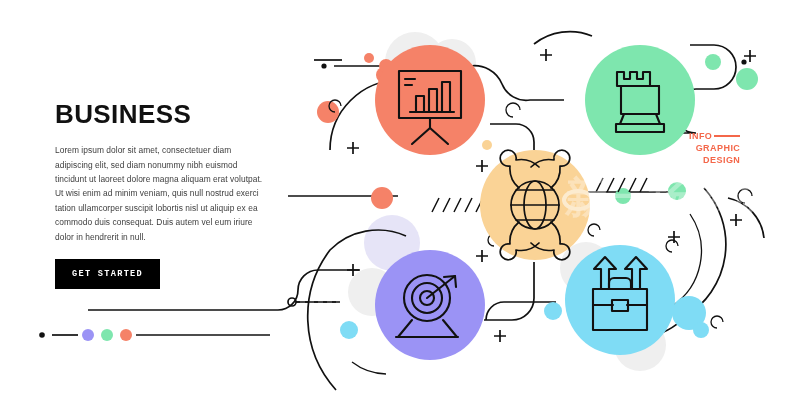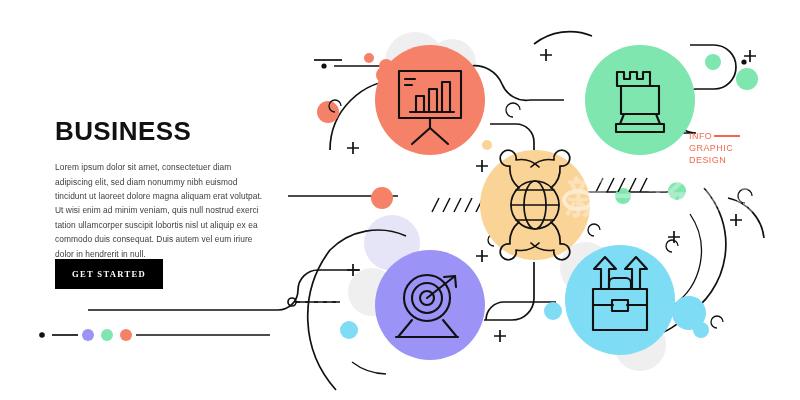--- a/index.html
+++ b/index.html
@@ -3,43 +3,43 @@
 <meta charset="utf-8">
 <style>
   html,body{margin:0;padding:0;}
   body{
     width:800px;height:400px;overflow:hidden;background:#ffffff;
     font-family:"Liberation Sans",sans-serif;position:relative;
   }
   #stage{position:absolute;inset:0;width:800px;height:400px;}
 
   
-  #left{position:absolute;left:55px;top:117px;width:245px;}
+  #left{position:absolute;left:55px;top:100px;width:245px;}
   #title{
     font-size:26px;line-height:1.12;font-weight:bold;color:#111111;
     letter-spacing:.4px;margin:0 0 14px 0;text-transform:uppercase;
   }
   #title .l2{display:block;}
   #body-copy{
     font-size:8.4px;line-height:1.72;color:#3d3d3d;margin:0;width:212px;
     letter-spacing:.05px;
   }
   #cta{
     position:absolute;left:55px;top:259px;
     background:#000000;color:#ffffff;border:0;
-    font-family:Liberation Serif, serif;
+    font-family:Liberation Mono, monospace;
     font-size:8.6px;font-weight:bold;letter-spacing:1.3px;
     padding:10px 17px;text-transform:uppercase;cursor:pointer;
   }
 
   
   #ig-label{
     position:absolute;left:689px;top:130px;
-    font-size:9px;font-weight:normal;line-height:1.35;
-    letter-spacing:.45px;color:#F4674A;text-transform:uppercase;
+    font-size:9px;font-weight:bold;line-height:1.35;
+    letter-spacing:.45px;color:#F4674A;text-transform:uppercase;text-align:right;
   }
   #ig-label .rule{
     display:inline-block;width:26px;height:1.6px;background:#F4674A;
     vertical-align:2.5px;margin-left:2px;
   }
 
   
   svg#scene{position:absolute;left:0;top:0;width:800px;height:400px;}
   .ln{fill:none;stroke:#111111;stroke-width:1.7;}
   .ln-thin{fill:none;stroke:#111111;stroke-width:1.3;}

